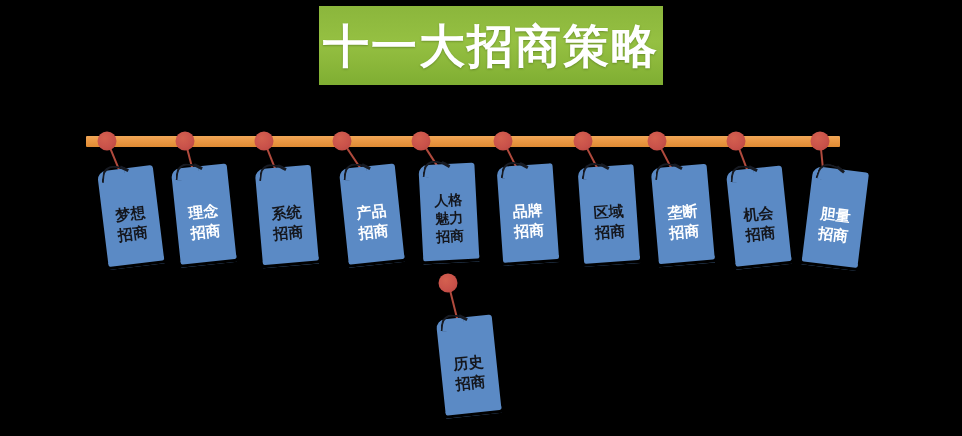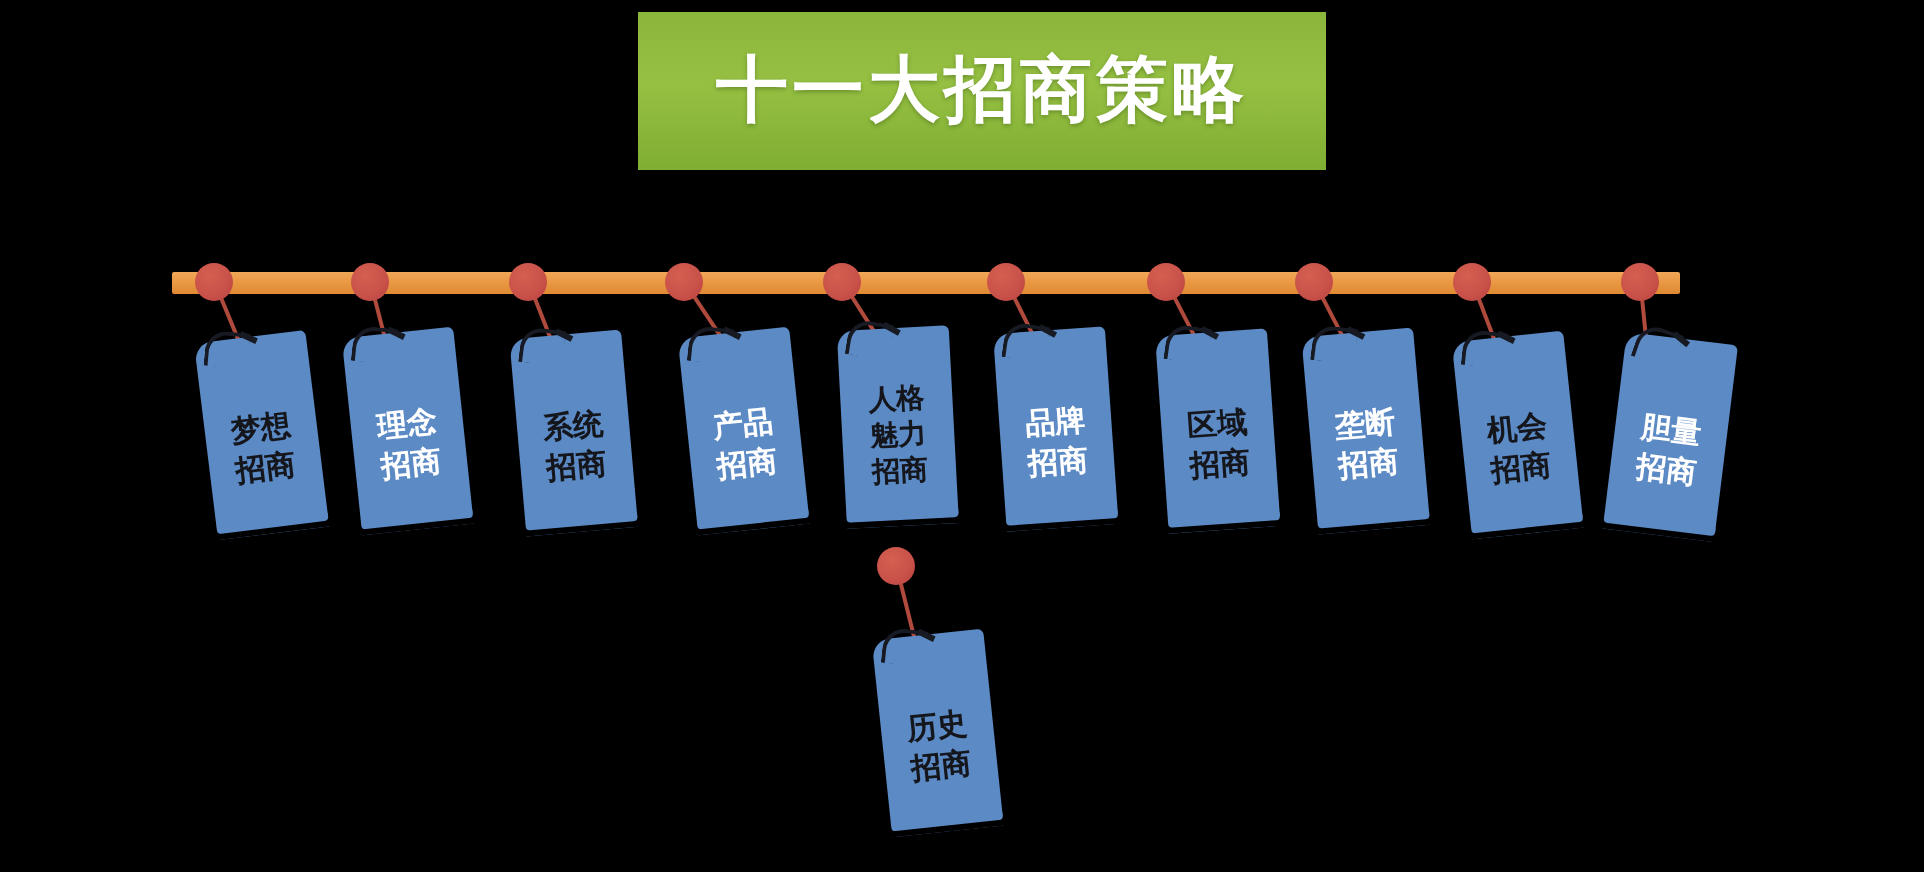--- a/index.html
+++ b/index.html
@@ -10,21 +10,21 @@
   }
   #stage{position:absolute;left:0;top:0;width:962px;height:436px;}
 
   
   .title-banner{
     position:absolute;left:319px;top:6px;width:344px;height:79px;
     background:linear-gradient(180deg,#8bb63c 0%,#95c042 45%,#8cb83b 70%,#7fae32 100%);
     display:flex;align-items:center;justify-content:center;
   }
   .title-banner .title-text{
-    color:#ffffff;font-size:36px;font-weight:bold;letter-spacing:2px;
+    color:#ffffff;font-size:46px;font-weight:bold;letter-spacing:2px;
     line-height:1;white-space:nowrap;
     text-shadow:0 1px 2px rgba(60,90,20,.45);
   }
 
   
   .timeline{
     position:absolute;left:86px;top:136px;width:754px;height:11px;
     background:linear-gradient(180deg,#f0a759 0%,#eb9a46 40%,#df8a33 100%);
     border-radius:1px;
   }

